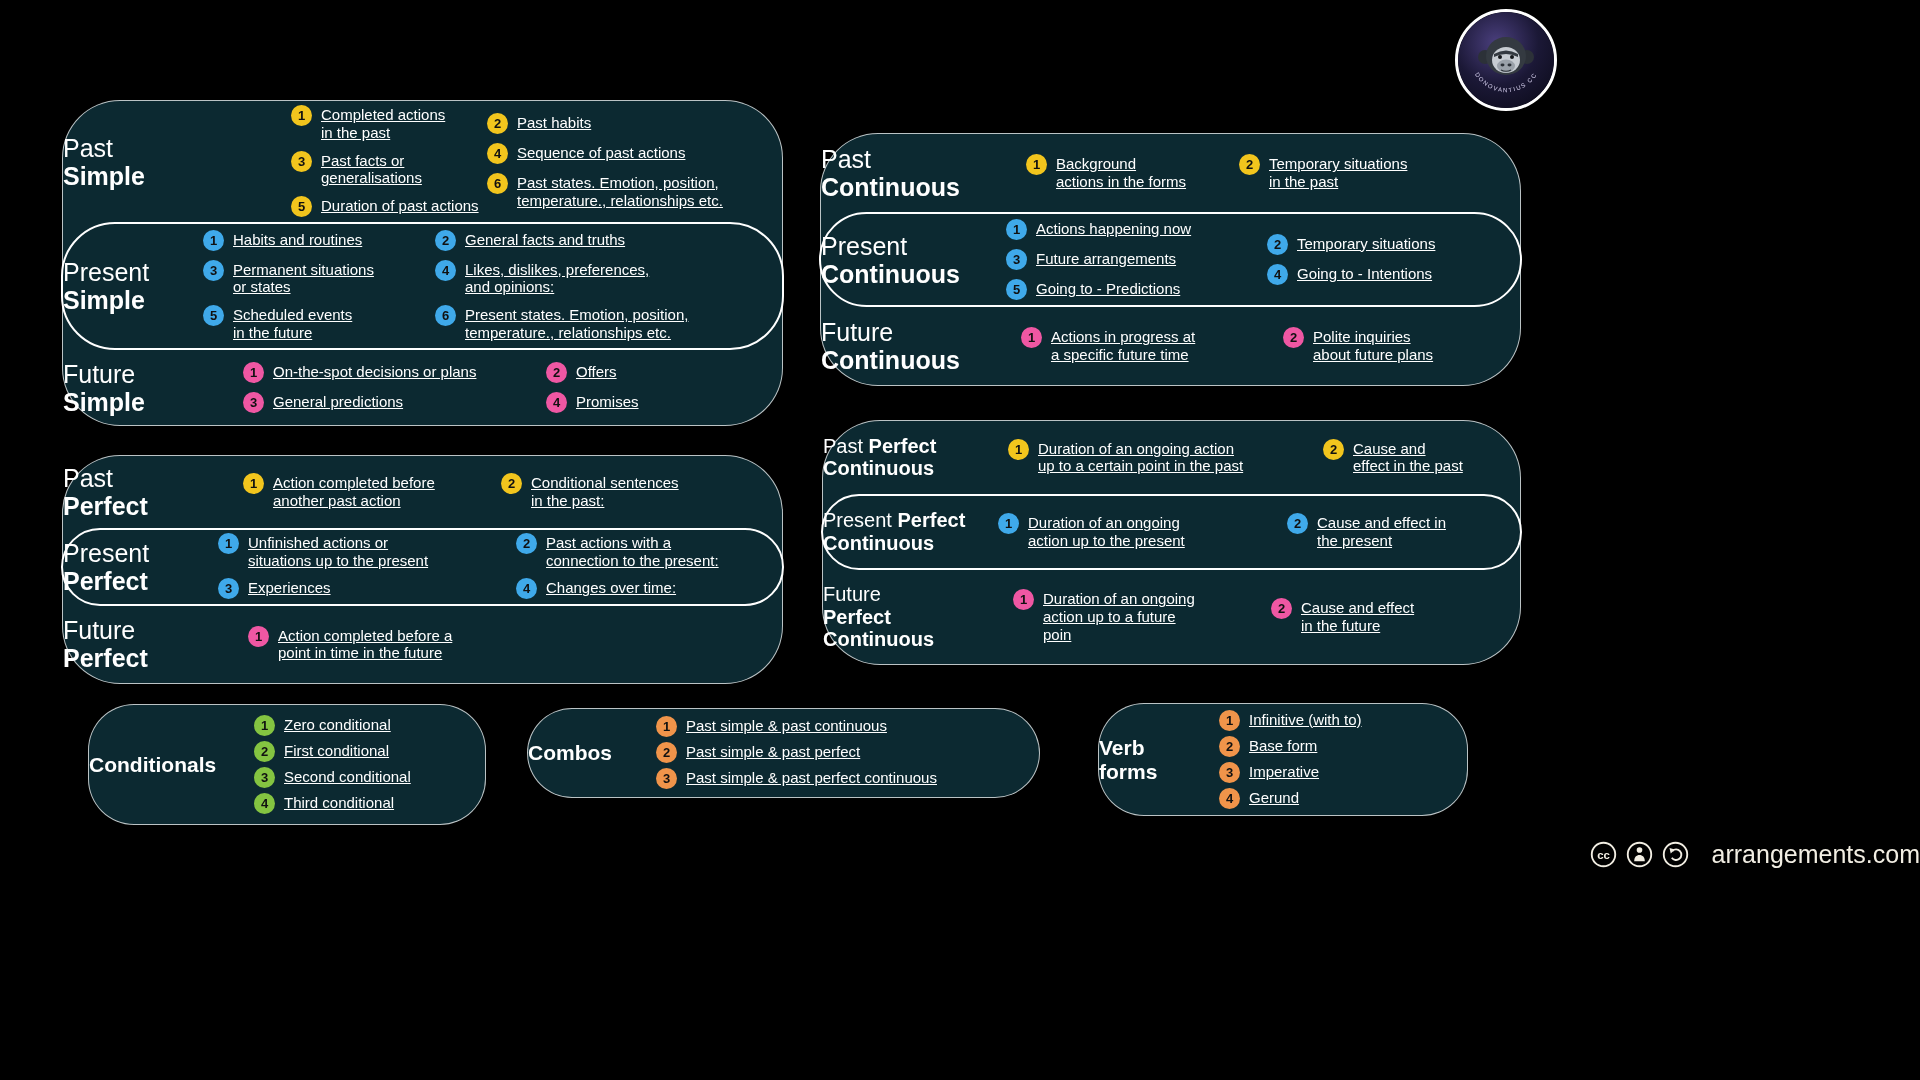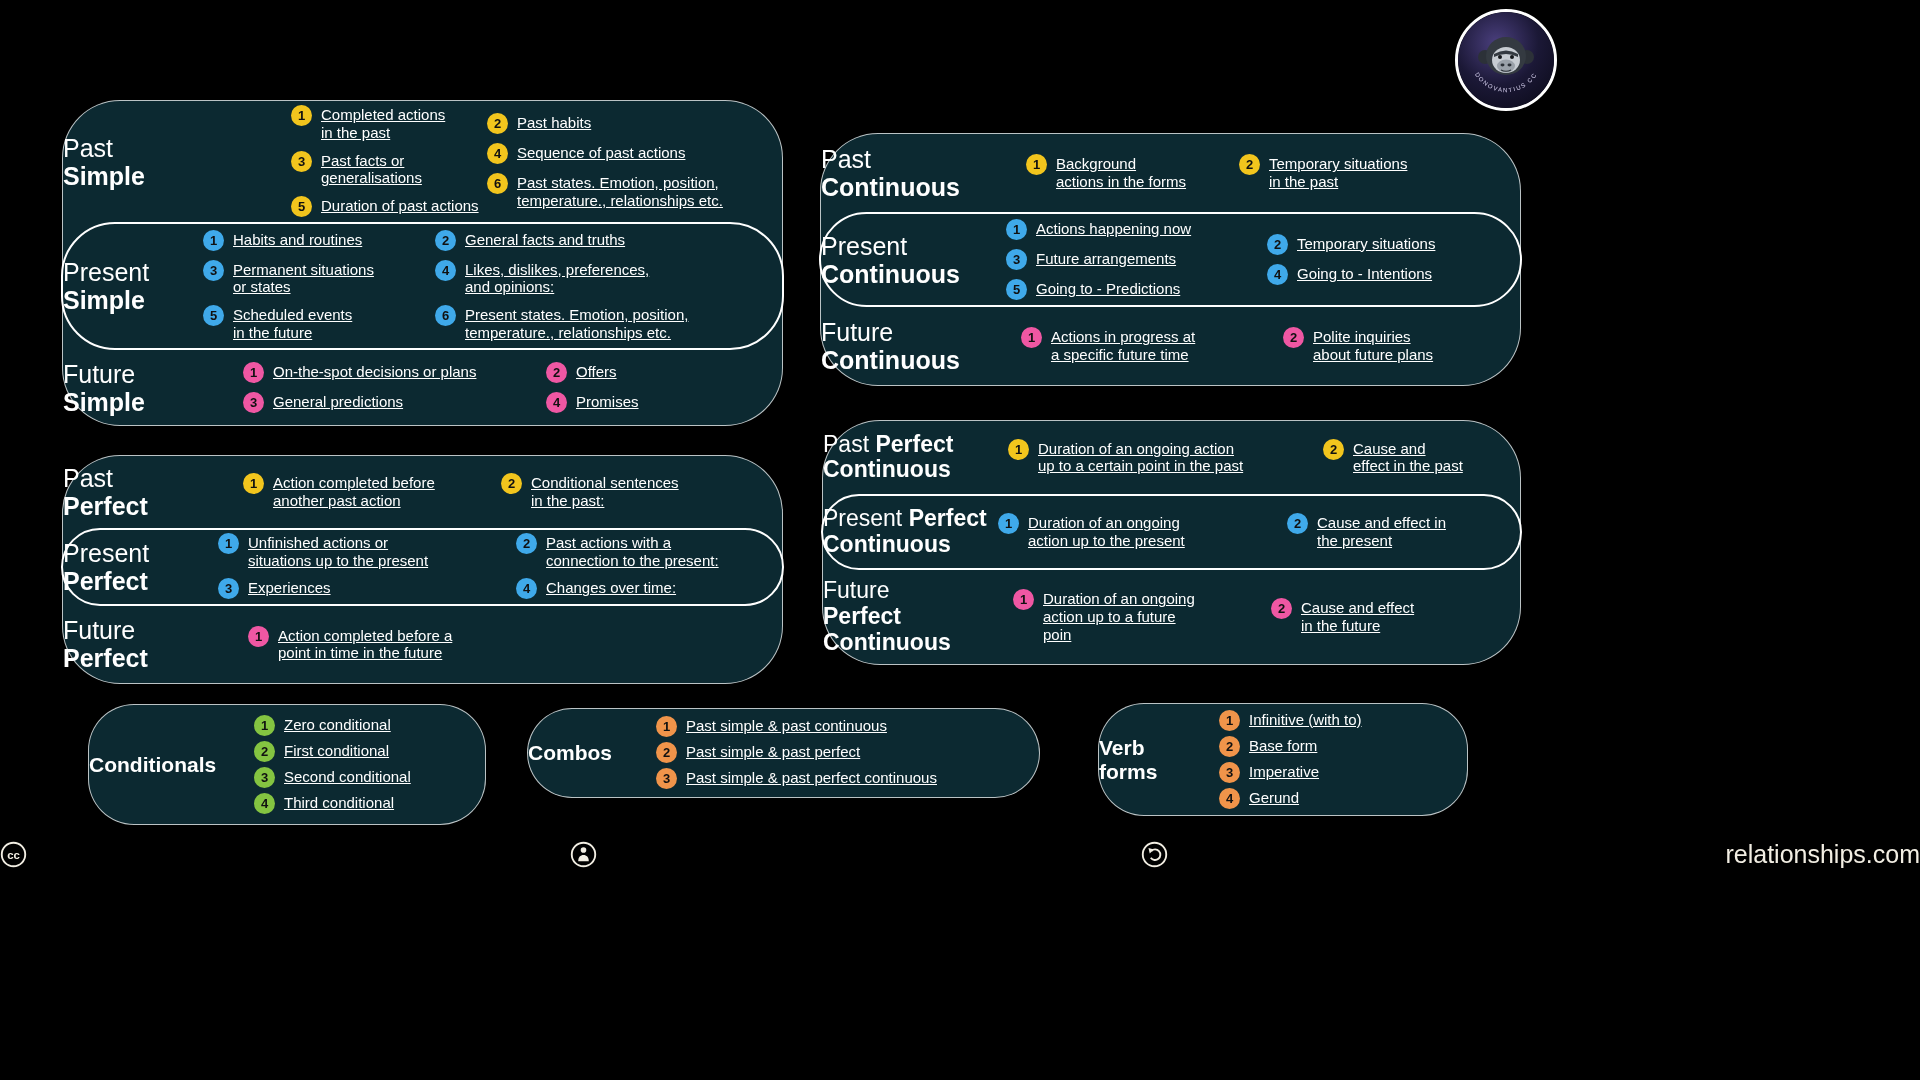--- a/index.html
+++ b/index.html
@@ -18,33 +18,33 @@
   .panel{position:absolute;background:#0c2931;border:1.5px solid rgba(255,255,255,.72);
          border-radius:58px;box-sizing:border-box;display:flex;flex-direction:column;
          justify-content:space-evenly;}
   .panel.small{border-radius:46px;}
 
   .tense-row{display:grid;align-items:center;box-sizing:border-box;}
   .tense-row.highlight{border:2.5px solid #fff;border-radius:54px;margin:0 -2px;}
 
   .row-label{text-align:left;font-size:25px;line-height:1.12;color:#fff;}
   .row-label .b{font-weight:bold;}
-  .panel-pc .row-label{font-size:23px;}
+  .panel-pc .row-label{font-size:20px;}
   .panel.small .row-label{font-size:21px;font-weight:bold;}
 
   .col{display:flex;flex-direction:column;gap:10px;justify-content:center;padding-right:8px;}
   .panel.small .col{gap:6px;}
   .sit-item{display:flex;align-items:flex-start;gap:9px;}
   .badge{width:21px;height:21px;border-radius:50%;display:flex;align-items:center;justify-content:center;
          font-size:13px;font-weight:bold;color:#111;flex:0 0 auto;margin-top:-1px;}
   .sit-text{color:#fff;text-decoration:underline;font-size:15px;line-height:1.18;
             white-space:pre-line;cursor:pointer;}
 
   
-  .footer{position:absolute;left:0;right:0;top:840px;display:flex;justify-content:space-between;
+  .footer{position:absolute;left:0;right:0;top:840px;display:flex;justify-content:flex-end;
           align-items:center;gap:9px;color:#f2eee3;font-size:25px;}
   .footer .icon{display:inline-flex;width:27px;height:27px;}
   .footer .site{margin-left:14px;}
 </style>
 </head>
 <body>
 
 <div class="stage">
 
 
@@ -471,16 +471,16 @@
         <path d="M7.9,19.6 c0,-4.1 2.1,-6.1 5.1,-6.1 s5.1,2 5.1,6.1 z" fill="#f2eee3"></path>
       </svg>
     </span>
     <span class="icon">
       <svg viewBox="0 0 26 26">
           <circle cx="13" cy="13" r="11.3" fill="none" stroke="#f2eee3" stroke-width="1.8"></circle>
         <path d="M9.4,16.2 A5.1,5.1 0 1 0 9.9,9.6" fill="none" stroke="#f2eee3" stroke-width="1.8"></path>
         <polygon points="7.2,6.8 12.4,8.2 8.4,12.1" fill="#f2eee3"></polygon>
       </svg>
     </span>
-    <span class="site">relationships.com</span>
+    <span class="site">arrangements.com</span>
   </footer>
 
 </div>
 
 </body></html>

